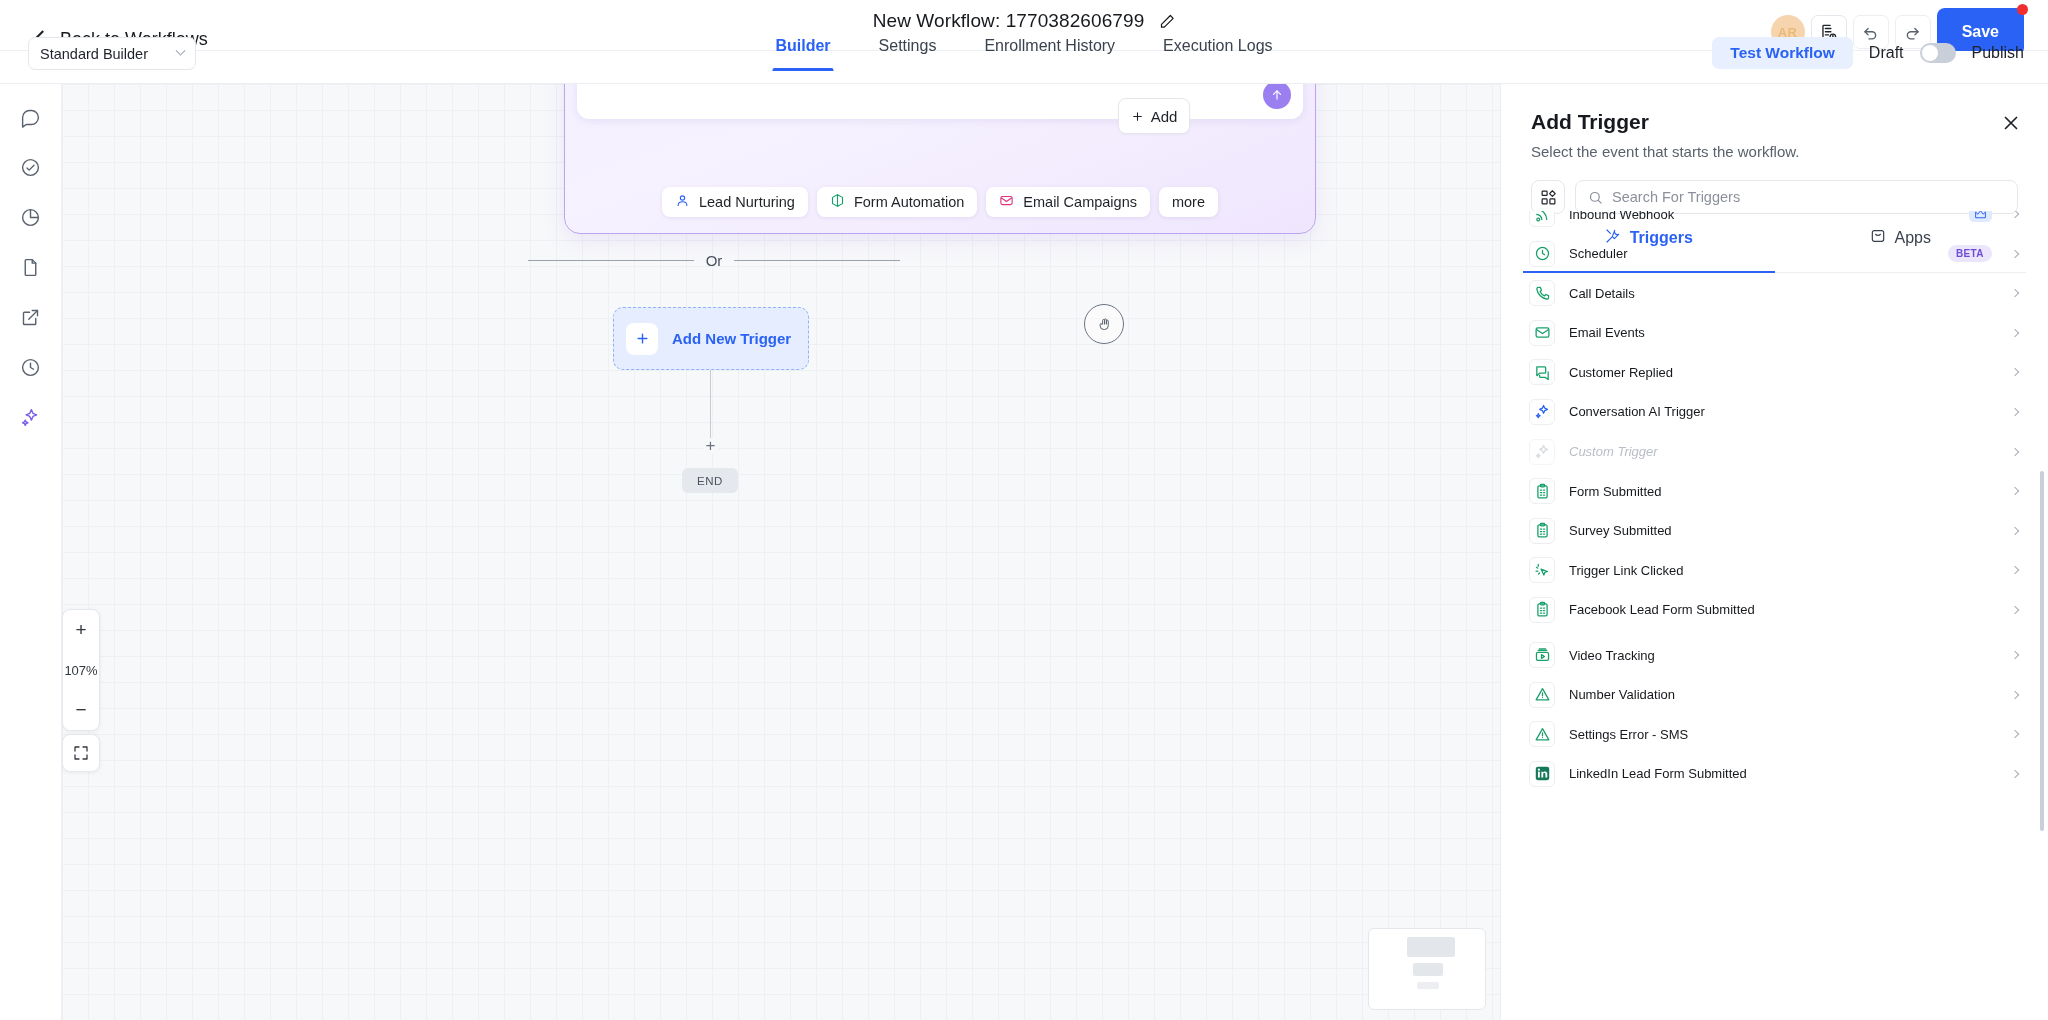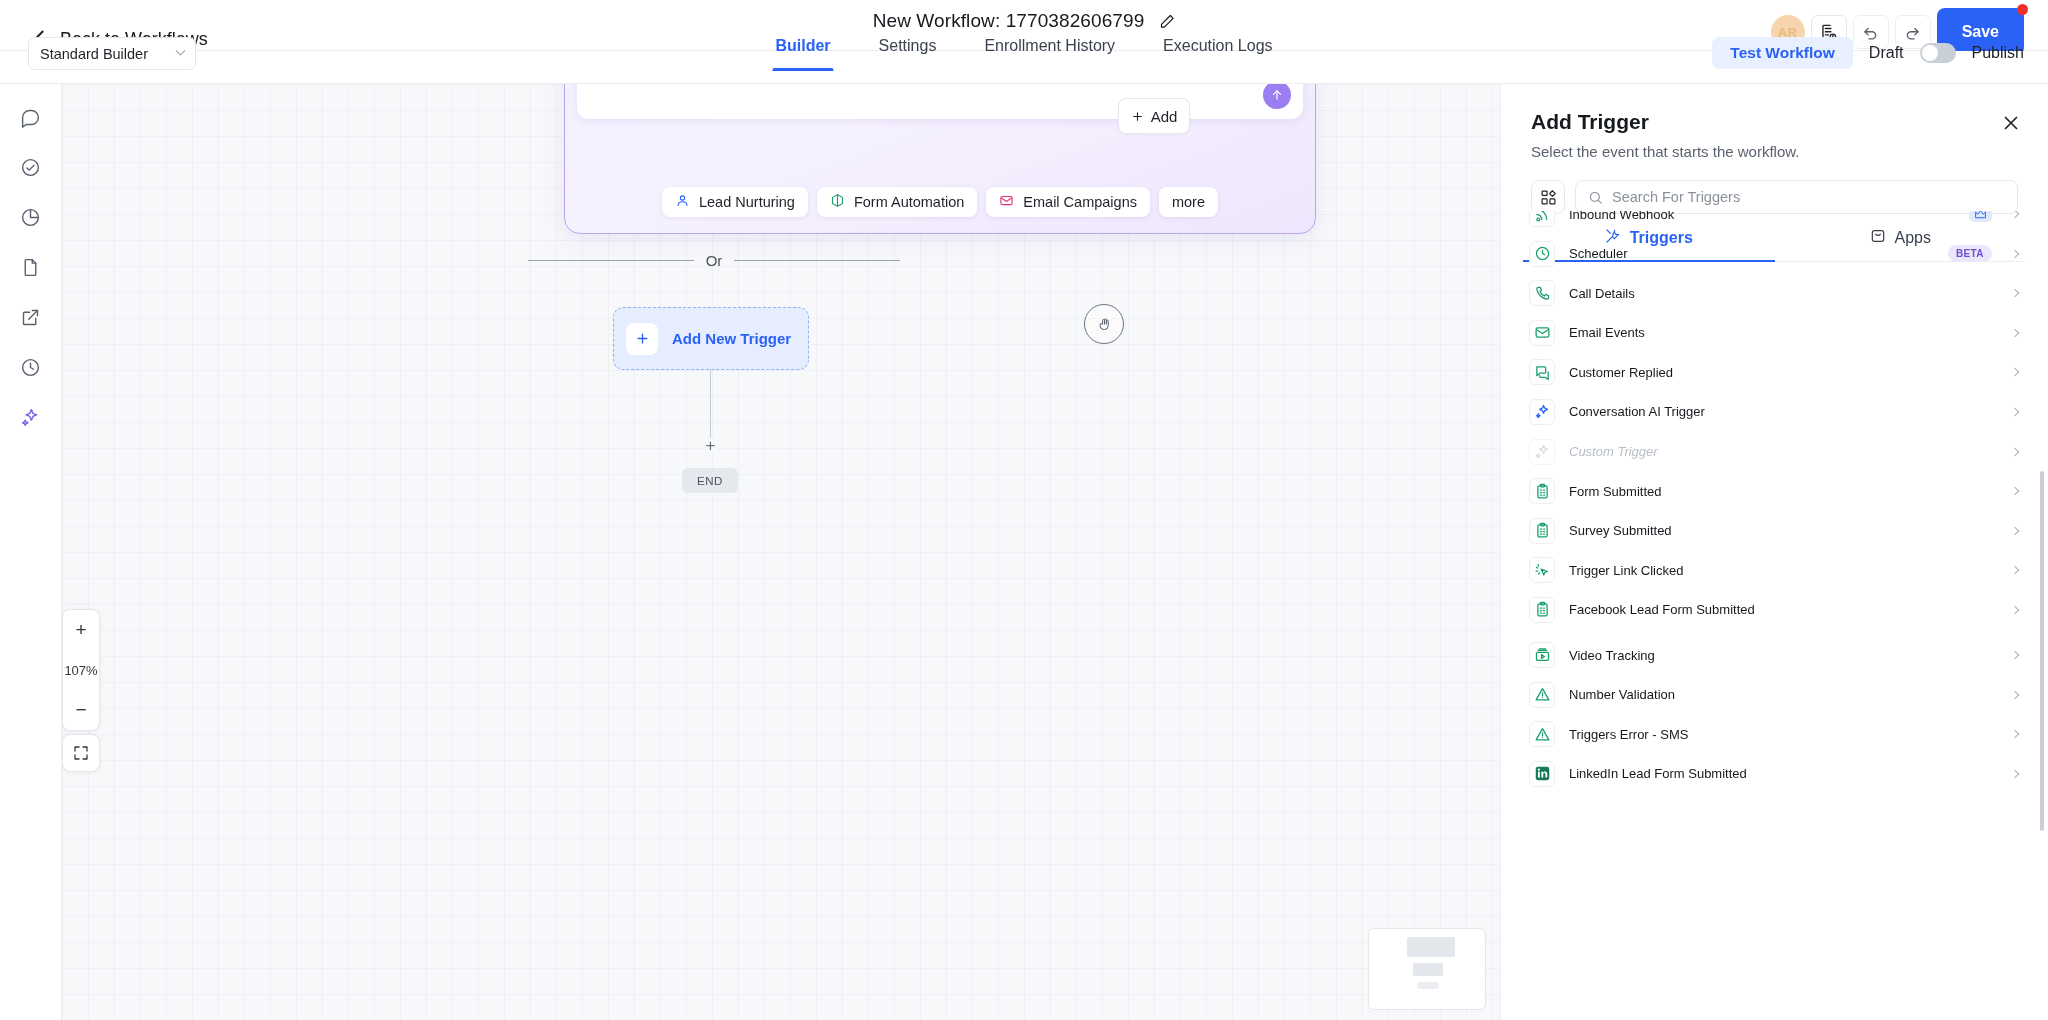--- a/index.html
+++ b/index.html
@@ -196,21 +196,21 @@
 
   .search-row { display: flex; gap: 10px; padding: 20px 30px 0 30px; }
   .grid-btn { width: 34px; height: 34px; border: 1px solid #e4e7ec; border-radius: 8px; display: flex; align-items: center; justify-content: center; cursor: pointer; }
   .search-box {
     flex: 1; height: 34px; border: 1px solid #e4e7ec; border-radius: 8px; display: flex; align-items: center;
     gap: 9px; padding: 0 12px; cursor: text;
   }
   .search-box .ph { font-size: 14.5px; color: #8b919b; }
 
   .ptabs { display: flex; margin: 14px 22px 0 22px; border-bottom: 1px solid #eceef1; }
-  .ptab { flex: 1; display: flex; align-items: center; justify-content: center; gap: 9px; padding-bottom: 13px; font-size: 16px; color: #3a424e; cursor: pointer; position: relative; }
+  .ptab { flex: 1; display: flex; align-items: center; justify-content: center; gap: 9px; padding-bottom: 24px; font-size: 16px; color: #3a424e; cursor: pointer; position: relative; }
   .ptab.active { color: #2a62f5; font-weight: 600; }
   .ptab.active::after { content: ""; position: absolute; left: 0; right: 0; bottom: -1px; height: 2.5px; background: #2a62f5; }
 
   .list { position: absolute; left: 0; right: 0; top: 127px; bottom: 0; overflow: hidden; padding: 0 22px; }
   .list-inner { margin-top: -14px; }
   .trow {
     display: flex; align-items: center; gap: 14px; height: 34px; margin-bottom: 0;
     padding: 0 8px 0 6px; cursor: pointer; position: relative;
   }
   .trow .tico {
@@ -653,21 +653,21 @@
             <span class="chev"></span>
           </div>
           <div class="row-spacer"></div>
           <div class="trow">
             <span class="tico">
               <svg width="17" height="17" viewBox="0 0 24 24" fill="none" stroke="#17a06a" stroke-width="1.8" stroke-linecap="round" stroke-linejoin="round">
                 <path d="M12 3.8L21 19.5H3z"></path>
                 <path d="M12 9.8v4M12 16.3h.01"></path>
               </svg>
             </span>
-            <span class="tname">Triggers Error - SMS</span>
+            <span class="tname">Settings Error - SMS</span>
             <span class="chev"></span>
           </div>
           <div class="row-spacer"></div>
           <div class="trow">
             <span class="tico">
               <svg width="17" height="17" viewBox="0 0 24 24">
                 <rect x="2.5" y="2.5" width="19" height="19" rx="3" fill="#16795a"></rect>
                 <rect x="5.6" y="9.4" width="2.6" height="8.4" fill="#fff"></rect>
                 <circle cx="6.9" cy="6.6" r="1.6" fill="#fff"></circle>
                 <path d="M10.4 9.4h2.5v1.2c.5-.9 1.6-1.5 2.8-1.5 2 0 3 1.3 3 3.6v5.1h-2.6v-4.5c0-1.2-.4-1.9-1.4-1.9s-1.7.7-1.7 1.9v4.5h-2.6z" fill="#fff"></path>

